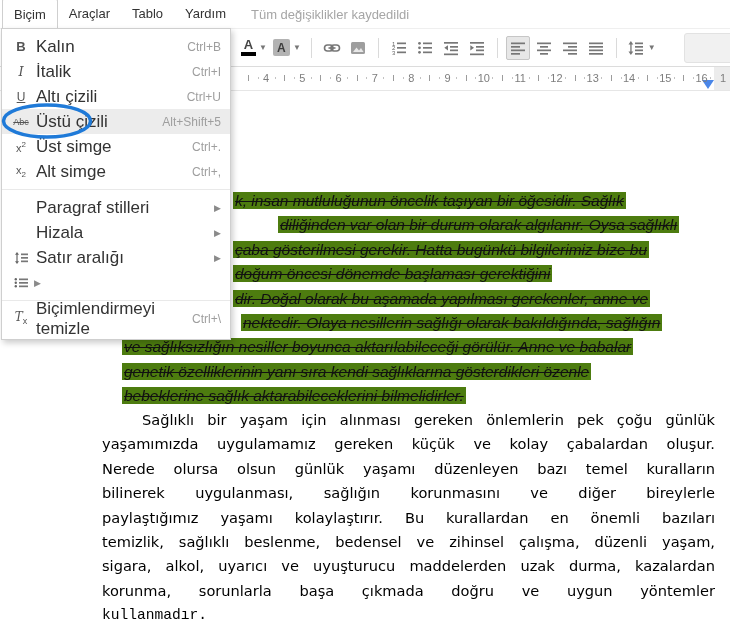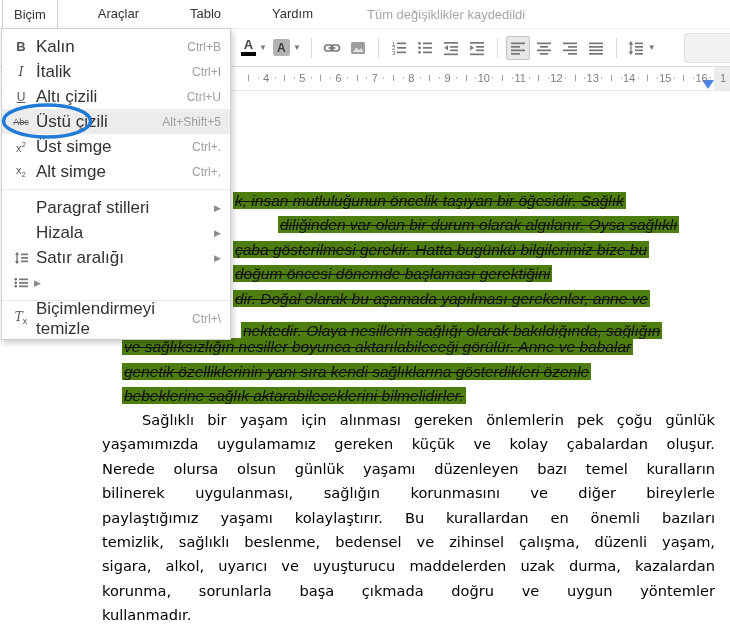--- a/index.html
+++ b/index.html
@@ -1,21 +1,21 @@
 <!DOCTYPE html>
 <html><head>
 <meta charset="utf-8">
 <style>
   html,body{margin:0;padding:0;background:#fff;}
   body{width:730px;height:632px;overflow:hidden;font-family:"Liberation Sans",sans-serif;}
   #app{position:relative;width:730px;height:632px;background:#fff;overflow:hidden;}
 
   
   .menubar{position:absolute;top:0;left:0;right:0;height:28px;background:#fff;
-    border-bottom:1px solid #efefef;display:flex;align-items:center;padding-left:2px;z-index:30;gap:29px;}
+    border-bottom:1px solid #efefef;display:flex;align-items:center;padding-left:2px;z-index:30;}
   .mb-item{font-size:13px;color:#333;padding:0 11px;height:28px;line-height:28px;cursor:default;}
   .mb-item.open{background:#fff;border:1px solid #cfcfcf;border-bottom:none;height:30px;
     line-height:29px;border-radius:2px 2px 0 0;position:relative;z-index:45;}
   .mb-status{font-size:13px;color:#a6a6a6;margin-left:14px;}
 
   
   .toolbar{position:absolute;top:29px;left:0;right:0;height:37px;background:#fff;
     border-bottom:1px solid #dcdcdc;display:flex;align-items:center;padding-left:238px;z-index:5;}
   .tbtn{height:24px;min-width:24px;display:flex;align-items:center;justify-content:center;
     border-radius:2px;padding:0 2px;margin:0 1px;box-sizing:border-box;}
@@ -44,21 +44,21 @@
 
   
   .page{position:absolute;top:91px;left:0;right:0;bottom:0;background:#fff;z-index:1;}
   .sline{position:absolute;white-space:nowrap;font-size:15.5px;line-height:21px;color:#111;z-index:2;
     font-family:"Liberation Sans",sans-serif;}
   .sline span{background:#4d7c0f;text-decoration:line-through;padding:0 2px;font-style:italic;}
   .para{position:absolute;left:102px;top:408px;width:613px;z-index:2;
     font-family:"DejaVu Sans",sans-serif;font-size:14.6px;color:#000;}
   .pline{line-height:24.4px;height:24.4px;overflow:hidden;text-align:justify;text-align-last:justify;}
   .pline.first{text-indent:40px;}
-  .pline.last{text-align:left;text-align-last:left;}
+  .pline.last{text-align:left;text-align-last:left;font-family:Liberation Mono, monospace;}
 
   
   .menu{position:absolute;top:28px;left:1px;width:230px;background:#fff;
     border:1px solid #cfcfcf;box-shadow:2px 3px 6px rgba(0,0,0,.2);z-index:40;
     padding:5px 0 8px 0;box-sizing:border-box;}
   .menu-item{height:25px;display:flex;align-items:center;padding:0 9px 0 6px;cursor:default;}
   .menu-item.hl{background:#ececec;}
   .mi-icon{width:26px;display:flex;align-items:center;justify-content:center;color:#555;flex:none;}
   .mi-label{flex:1;font-size:17px;color:#333;padding-left:2px;}
   .mi-right{font-size:12px;color:#9e9e9e;}
@@ -81,21 +81,21 @@
 
 <div id="app">
 
   <div class="page"></div>
   <div id="doc-lines">
       <div class="sline" style="left: 233px; top: 190px;"><span>k, insan mutluluğunun öncelik taşıyan bir öğesidir. Sağlık</span></div>
       <div class="sline" style="left: 233px; top: 214.4px; padding-left: 45px;"><span>diliğinden var olan bir durum olarak algılanır. Oysa sağlıklı</span></div>
       <div class="sline" style="left: 233px; top: 238.8px;"><span>çaba gösterilmesi gerekir. Hatta bugünkü bilgilerimiz bize bu</span></div>
       <div class="sline" style="left: 233px; top: 263.2px;"><span>doğum öncesi dönemde başlaması gerektiğini</span></div>
       <div class="sline" style="left: 233px; top: 287.6px;"><span>dir. Doğal olarak bu aşamada yapılması gerekenler, anne ve</span></div>
-      <div class="sline" style="left: 233px; top: 320px; padding-left: 8px;"><span>nektedir. Olaya nesillerin sağlığı olarak bakıldığında, sağlığın</span></div>
+      <div class="sline" style="left: 233px; top: 312px; padding-left: 8px;"><span>nektedir. Olaya nesillerin sağlığı olarak bakıldığında, sağlığın</span></div>
       <div class="sline" style="left: 122px; top: 336.4px;"><span>ve sağlıksızlığın nesiller boyunca aktarılabileceği görülür. Anne ve babalar</span></div>
       <div class="sline" style="left: 122px; top: 360.8px;"><span>genetik özelliklerinin yanı sıra kendi sağlıklarına gösterdikleri özenle</span></div>
       <div class="sline" style="left: 122px; top: 385.2px; text-align: center;"><span>bebeklerine sağlık aktarabileceklerini bilmelidirler.</span></div>
     </div>
   <div class="para" id="para">
       <div class="pline first">Sağlıklı bir yaşam için alınması gereken önlemlerin pek çoğu günlük</div>
       <div class="pline">yaşamımızda uygulamamız gereken küçük ve kolay çabalardan oluşur.</div>
       <div class="pline">Nerede olursa olsun günlük yaşamı düzenleyen bazı temel kuralların</div>
       <div class="pline">bilinerek uygulanması, sağlığın korunmasını ve diğer bireylerle</div>
       <div class="pline">paylaştığımız yaşamı kolaylaştırır. Bu kurallardan en önemli bazıları</div>

